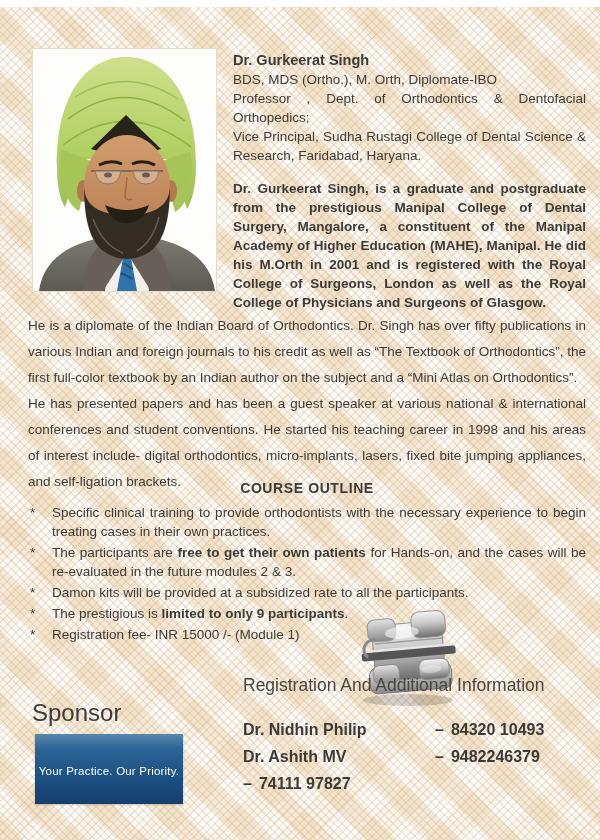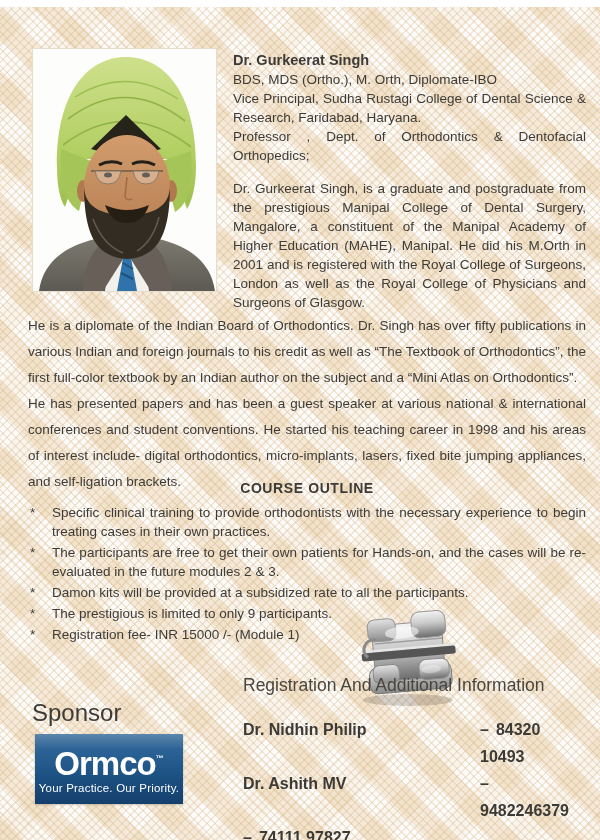--- a/index.html
+++ b/index.html
@@ -17,54 +17,54 @@
   .photo{
     position:absolute;left:33px;top:42px;width:183px;height:242px;
     background:#fdfdfb;box-shadow:0 0 0 1px #e7ddcd;
   }
   .photo svg{display:block;width:100%;height:100%;}
   .right-col{
     position:absolute;left:233px;top:44px;width:353px;
     font-size:13.5px;line-height:19px;text-align:justify;
   }
   .name{font-weight:bold;font-size:14.5px;line-height:19px;text-align:left;}
-  .bio1{margin:14px 0 0 0;}
+  .bio1{margin:14px 0 0 0;font-weight:bold;}
   .mid-paras{
     position:absolute;left:28px;top:306px;width:558px;
     font-size:13.5px;line-height:26px;text-align:justify;
   }
   .mid-paras p{margin:0;}
   .course{
     position:absolute;left:28px;top:472px;width:558px;
     font-size:13.5px;line-height:19px;
   }
   .course-title{font-weight:bold;font-size:14px;letter-spacing:0.6px;margin-bottom:5px;text-align:center;}
   .course ul{list-style:none;margin:0;padding:0;}
   .course li{display:grid;grid-template-columns:24px 1fr;margin-bottom:2px;text-align:justify;}
   .bullet{text-align:left;padding-left:2px;}
-  .b{font-weight:normal;}
+  .b{font-weight:bold;}
   .bracket{position:absolute;left:348px;top:600px;width:122px;height:100px;}
   .bracket svg{display:block;width:100%;height:100%;}
   .sponsor-label{position:absolute;left:32px;top:692px;font-size:24px;color:#3d3b37;}
   .ormco{
     position:absolute;left:35px;top:727px;width:148px;height:70px;
     background:linear-gradient(180deg,#5b87ab 0%,#2c6396 22%,#1c5183 60%,#143f6c 100%);
     display:flex;flex-direction:column;align-items:center;justify-content:center;
     box-shadow:0 1px 2px rgba(60,50,40,0.25);
   }
   .ormco-name{
     color:#fff;font-weight:bold;font-size:33px;line-height:30px;letter-spacing:-1px;
   }
   .ormco-name sup{font-size:8px;letter-spacing:0;vertical-align:14px;}
   .ormco-tagline{color:#fff;font-size:11.5px;margin-top:3px;letter-spacing:0.2px;}
   .registration{position:absolute;left:243px;top:668px;width:340px;}
   .reg-title{font-size:17.5px;color:#49463f;margin-bottom:20px;}
   .contact-row{
     display:grid;grid-template-columns:192px 1fr;
-    font-weight:bold;font-size:16px;line-height:27px;color:#3c3a36;gap:45px;
+    font-weight:bold;font-size:16px;line-height:27px;color:#3c3a36;
   }
   .contact-phone .sep{margin-right:7px;}
 </style>
 </head>
 <body>
 
 <div class="page">
 
   <div class="photo">
     <svg viewBox="0 0 183 242" xmlns="http://www.w3.org/2000/svg">
@@ -111,22 +111,22 @@
       <path d="M90 214 L 100 220 M 88 224 L 100 230" stroke="#1d5380" stroke-width="2" fill="none"></path>
       <path d="M51 136 C 51 184 62 208 94 210 C 126 208 137 184 137 136 C 137 158 120 166 94 166 C 68 166 51 158 51 136 Z" fill="#332c22"></path>
       <path d="M60 170 Q 70 196 90 204 M 126 168 Q 120 192 104 202" stroke="rgba(190,180,165,0.35)" stroke-width="1.5" fill="none"></path>
       <path d="M72 156 Q 94 166 116 156 Q 110 174 94 174 Q 78 174 72 156 Z" fill="#241e15"></path>
     </svg>
   </div>
 
   <div class="right-col">
     <div class="name">Dr. Gurkeerat Singh</div>
     <div>BDS, MDS (Ortho.), M. Orth, Diplomate-IBO</div>
+    <div>Professor , Dept. of Orthodontics &amp; Dentofacial Orthopedics;</div>
     <div>Vice Principal, Sudha Rustagi College of Dental Science &amp; Research, Faridabad, Haryana.</div>
-    <div>Professor , Dept. of Orthodontics &amp; Dentofacial Orthopedics;</div>
     <p class="bio1">Dr. Gurkeerat Singh, is a graduate and postgraduate from the prestigious Manipal College of Dental Surgery, Mangalore, a constituent of the Manipal Academy of Higher Education (MAHE), Manipal. He did his M.Orth in 2001 and is registered with the Royal College of Surgeons, London as well as the Royal College of Physicians and Surgeons of Glasgow.</p>
   </div>
 
   <div class="mid-paras">
     <p>He is a diplomate of the Indian Board of Orthodontics. Dr. Singh has over fifty publications in various Indian and foreign journals to his credit as well as “The Textbook of Orthodontics”, the first full-color textbook by an Indian author on the subject and a “Mini Atlas on Orthodontics”.</p>
     <p>He has presented papers and has been a guest speaker at various national &amp; international conferences and student conventions. He started his teaching career in 1998 and his areas of interest include- digital orthodontics, micro-implants, lasers, fixed bite jumping appliances, and self-ligation brackets.</p>
   </div>
 
   <div class="course">
     <div class="course-title">COURSE OUTLINE</div>
@@ -181,21 +181,20 @@
         <path d="M30 30 C 18 28 13 40 20 47" stroke="#8a8a8a" stroke-width="3" fill="none"></path>
         <ellipse cx="56" cy="25" rx="17" ry="6" fill="rgba(255,255,255,0.55)"></ellipse>
         <ellipse cx="82" cy="64" rx="10" ry="4" fill="rgba(255,255,255,0.35)"></ellipse>
         <line x1="28" y1="34" x2="96" y2="34" stroke="rgba(60,60,60,0.35)" stroke-width="1.5"></line>
       </g>
     </svg>
   </div>
 
   <div class="sponsor-label">Sponsor</div>
   <div class="ormco">
-    <div class="ormco-name"><span>Ormco</span><sup>™</sup></div>
     <div class="ormco-tagline">Your Practice. Our Priority.</div>
   </div>
 
   <div class="registration">
     <div class="reg-title">Registration And Additional Information</div>
     <div class="contact-row">
       <span class="contact-name">Dr. Nidhin Philip</span>
       <span class="contact-phone"><span class="sep">–</span><span>84320 10493</span></span>
     </div>
     <div class="contact-row">

